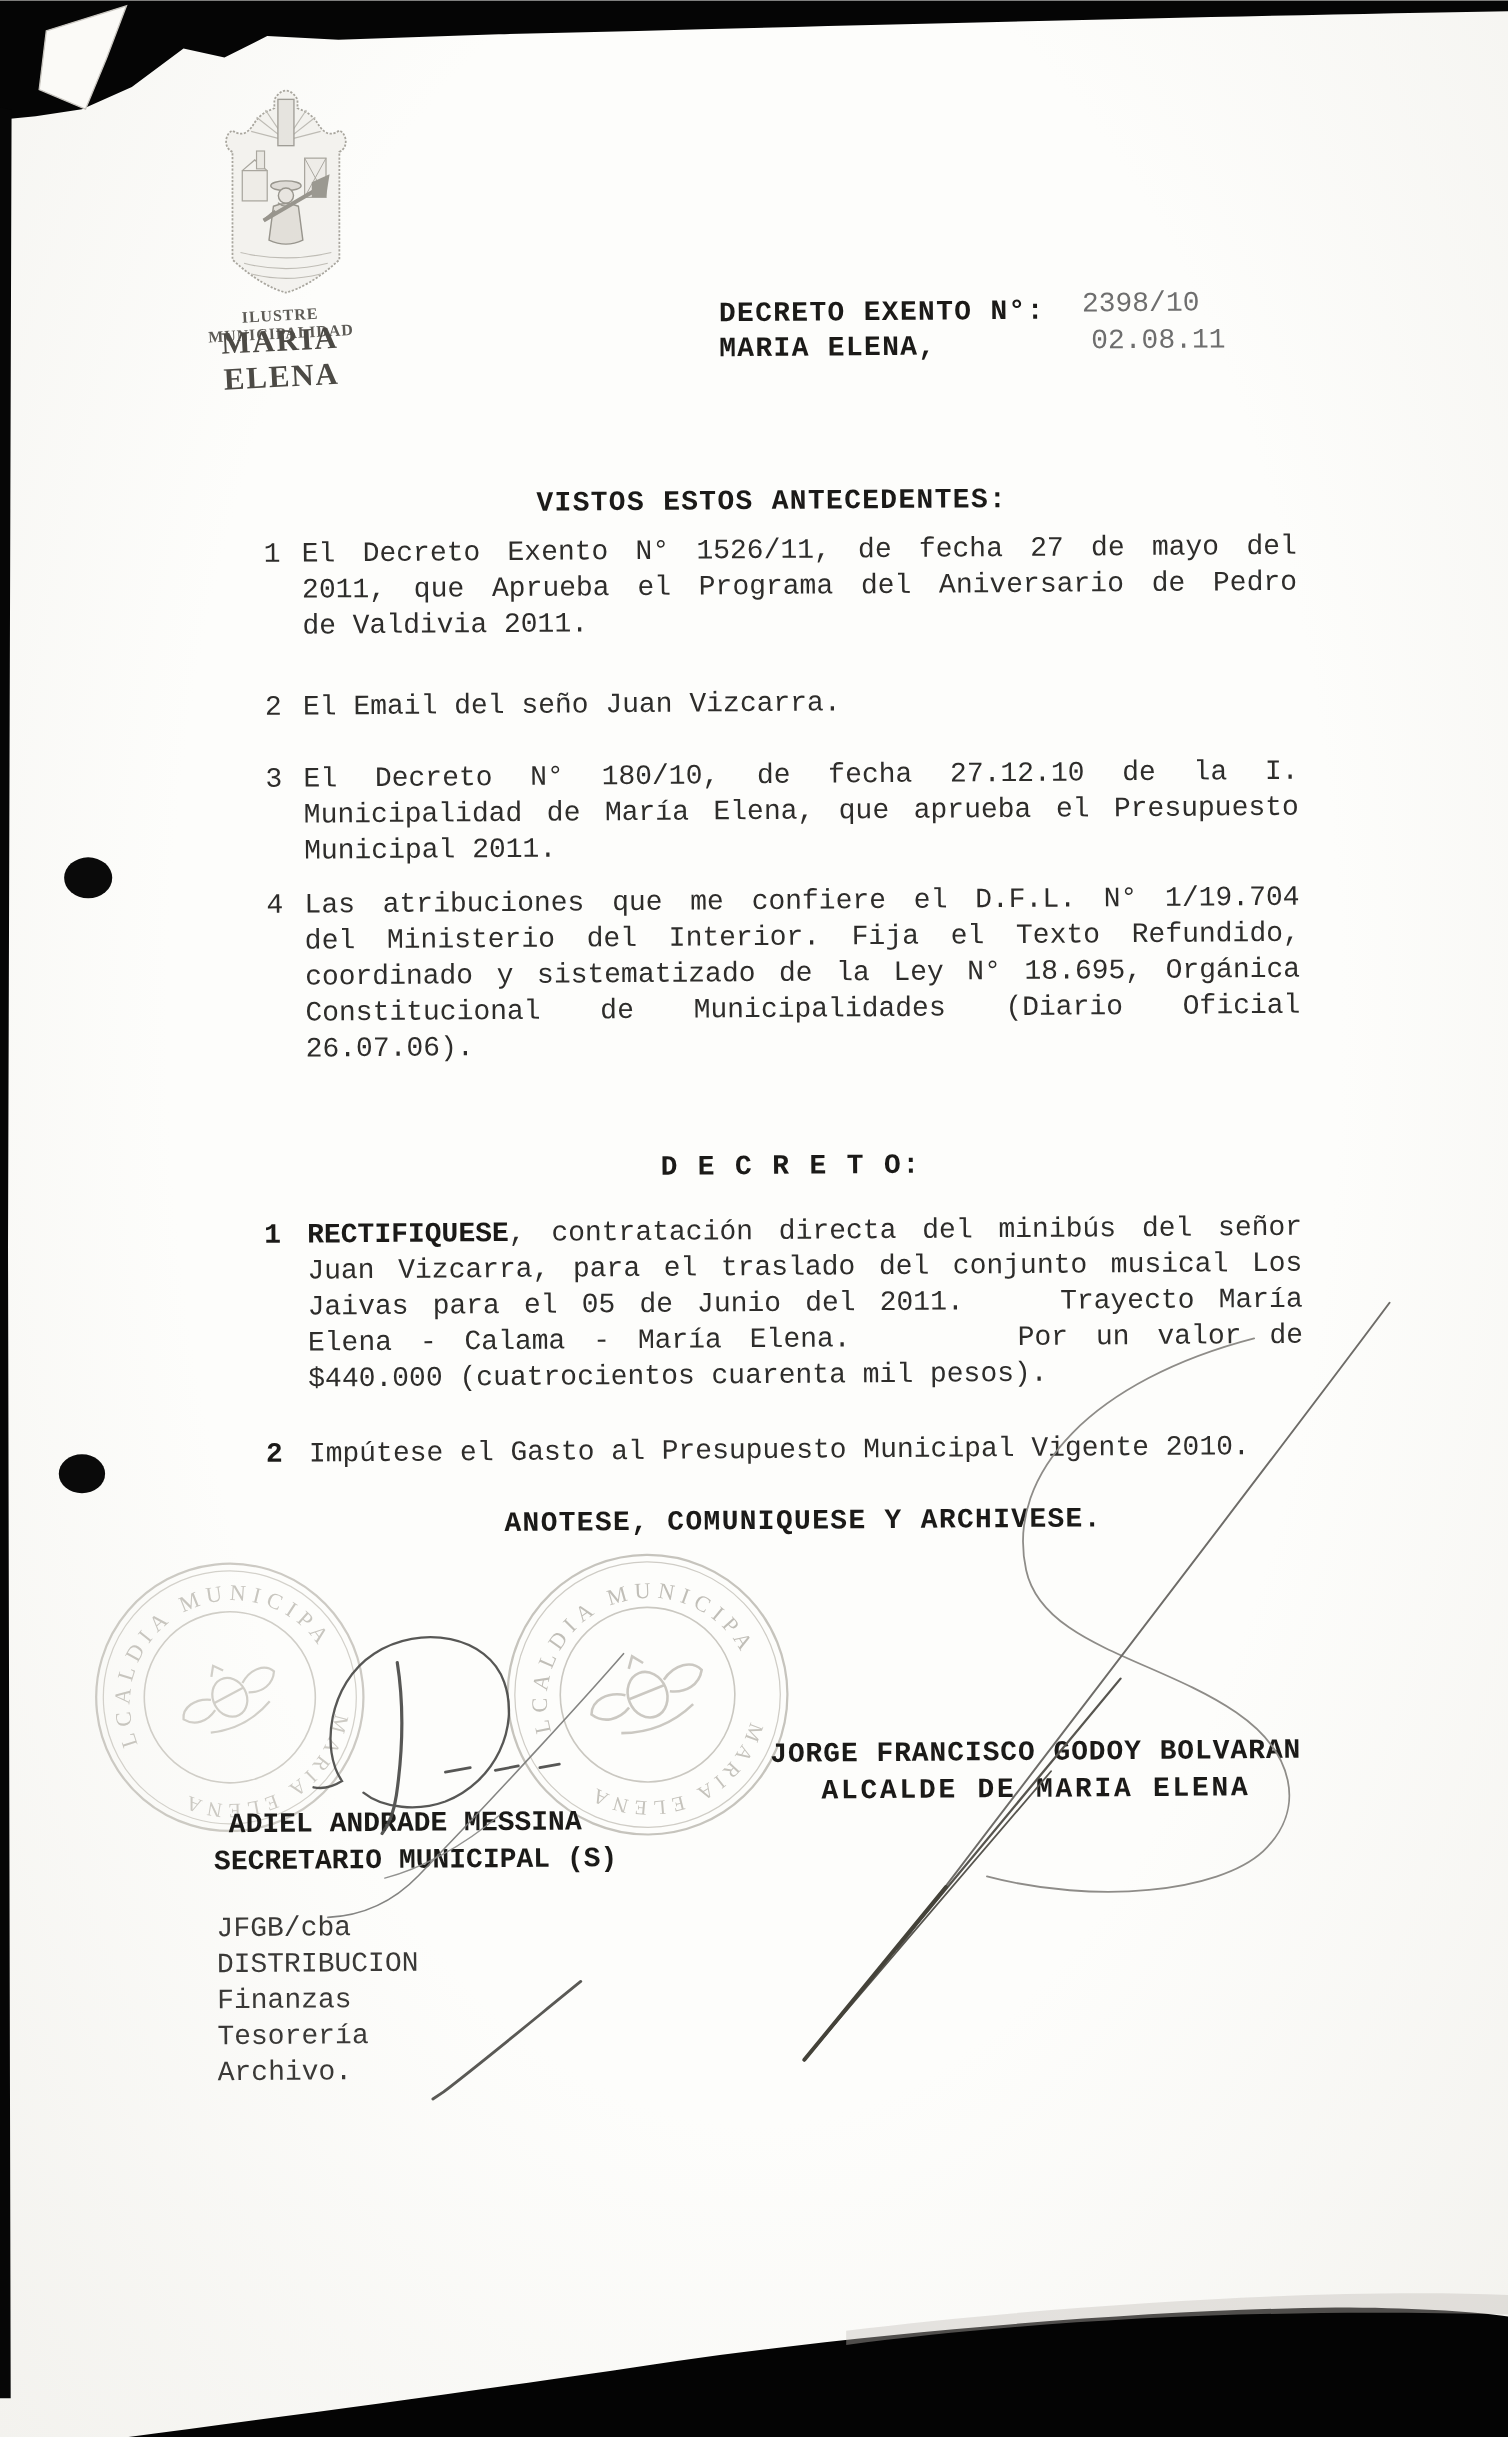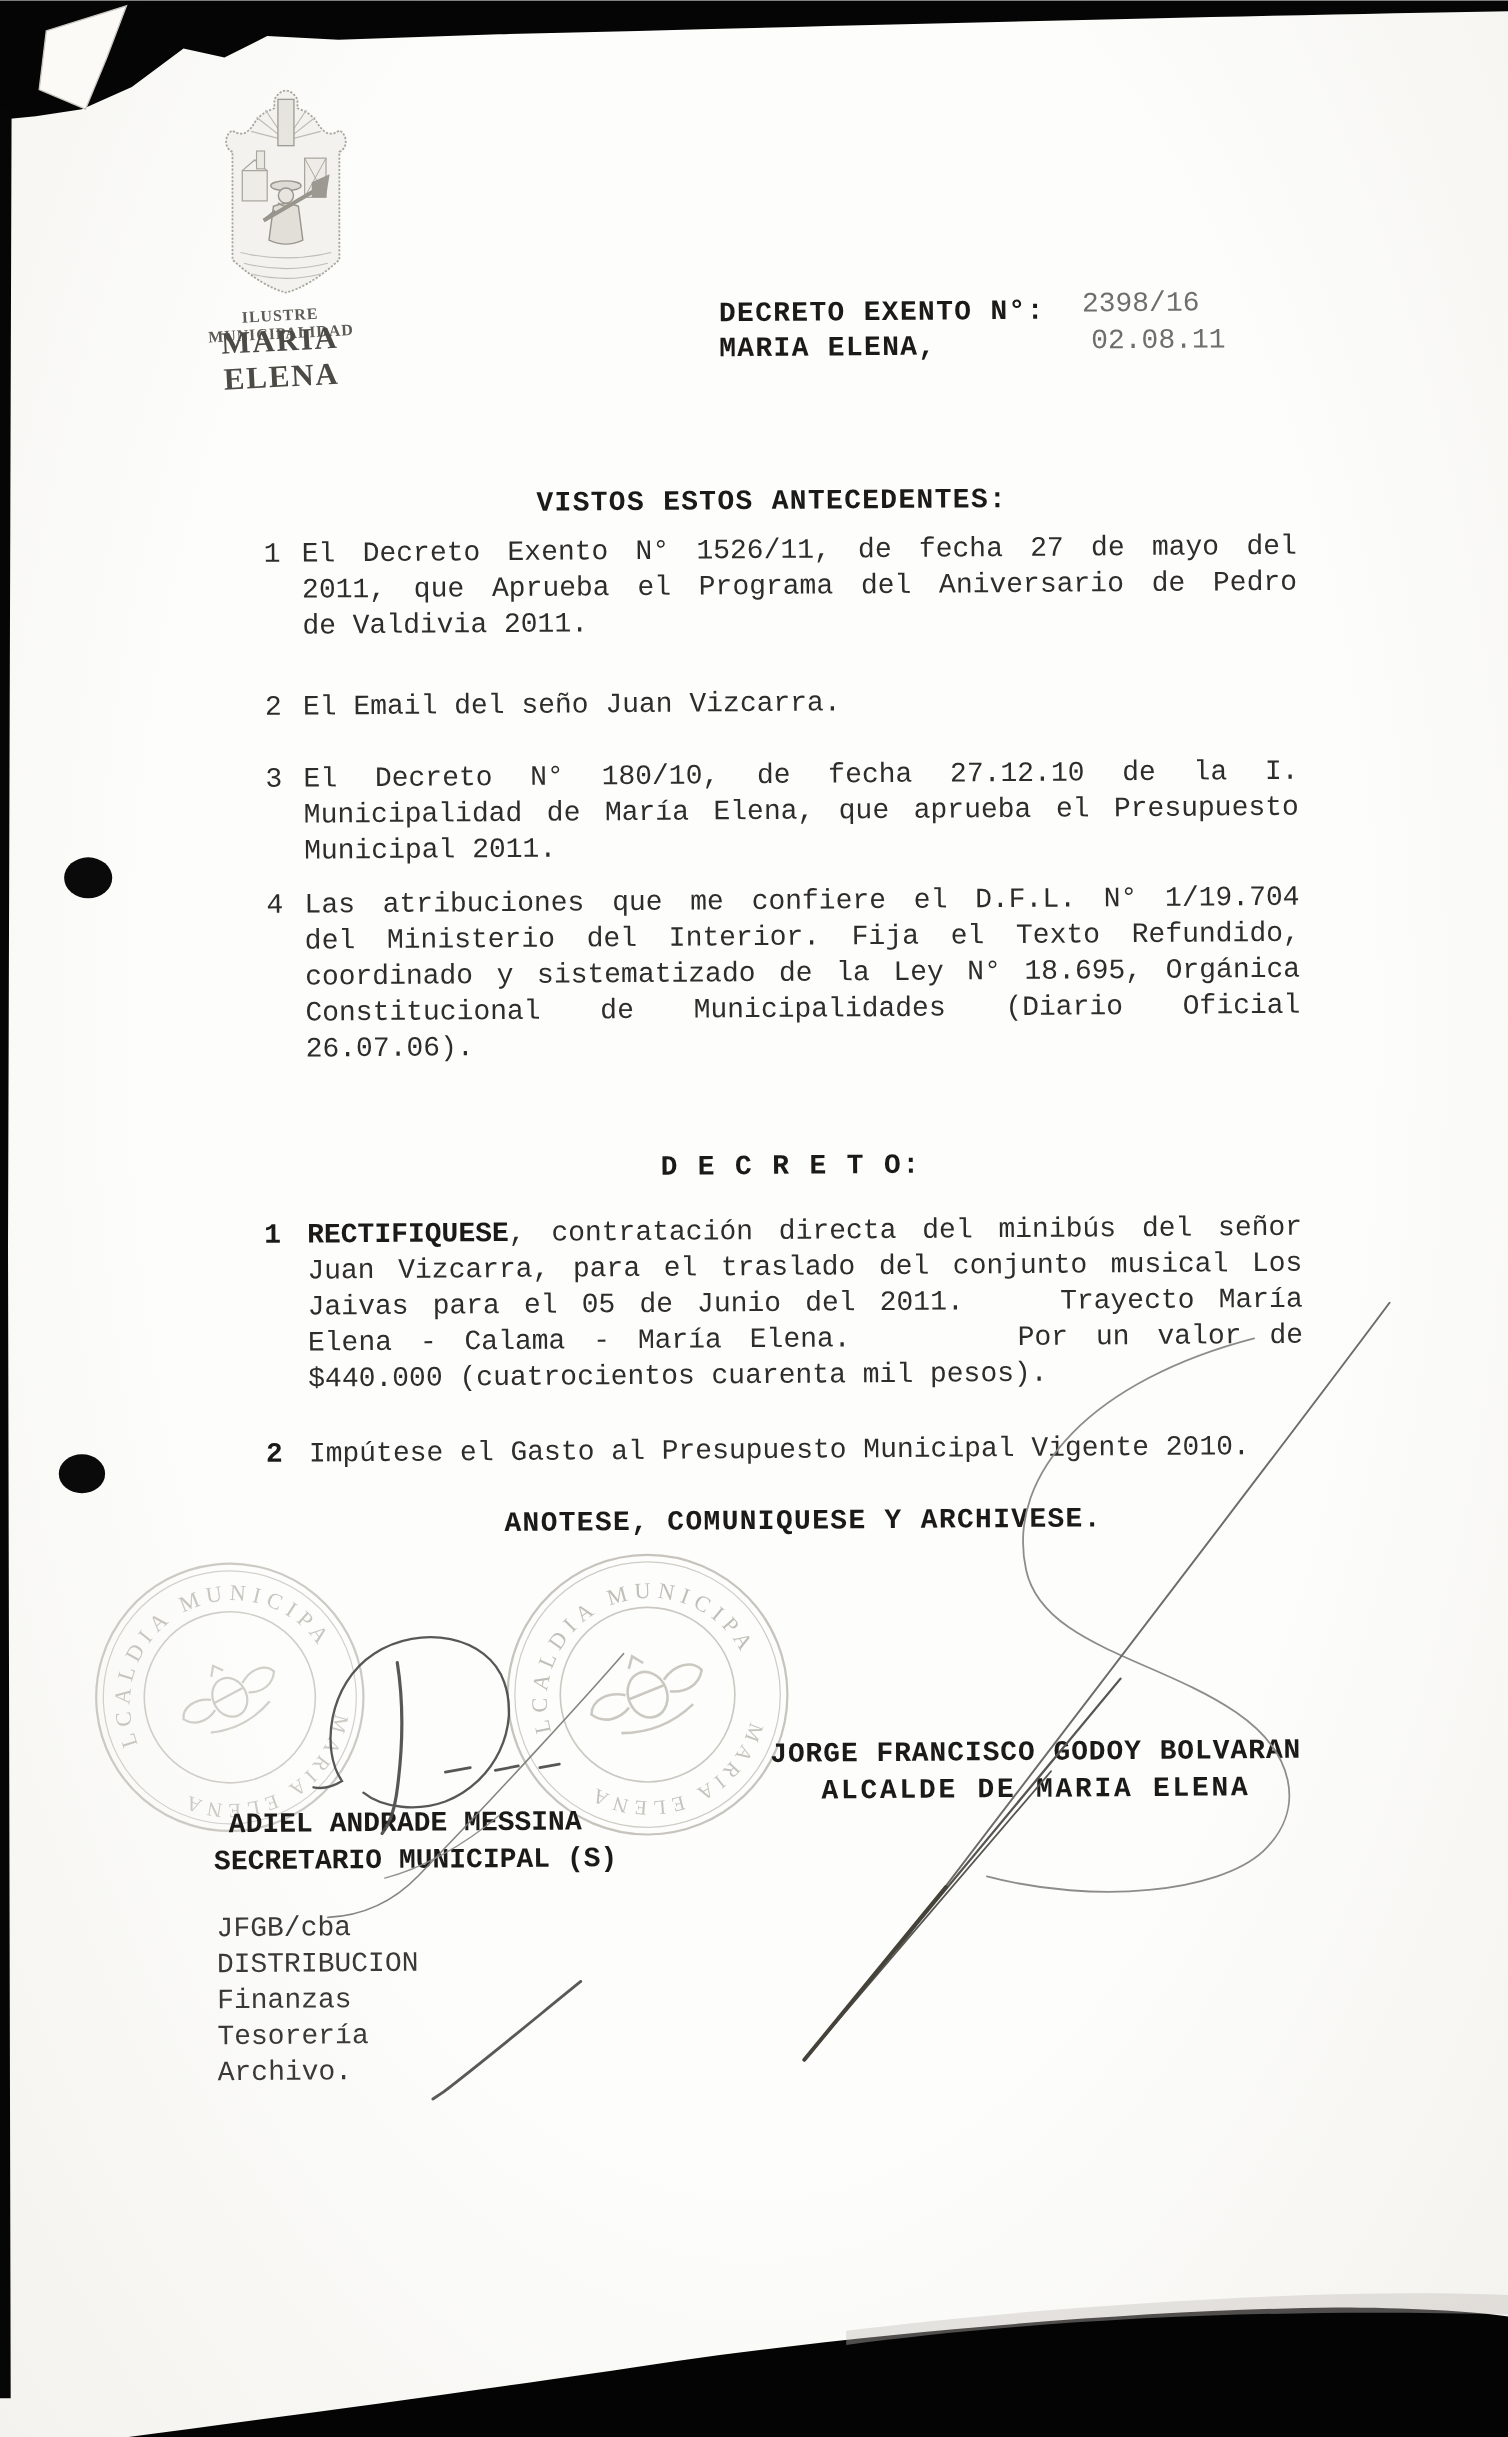--- a/index.html
+++ b/index.html
@@ -106,21 +106,21 @@
       <use href="#coat" stroke="#bfbcb4" transform="scale(1.45)"></use>
     </g>
   </svg>
 
   <div class="content">
 
     <div class="abs emb-cap1" style="left:183px;top:303px;width:209px;text-align:center;transform:rotate(-2.5deg);">ILUSTRE MUNICIPALIDAD</div>
     <div class="abs emb-cap2" style="left:176px;top:319px;width:223px;text-align:center;transform:rotate(-2.5deg);">MARIA ELENA</div>
 
     <div class="abs typ b hdr" style="left:726px;top:296px;">DECRETO EXENTO N°:</div>
-    <div class="abs typ light" style="left:1089px;top:289px;">2398/16</div>
+    <div class="abs typ light" style="left:1089px;top:289px;">2398/10</div>
     <div class="abs typ b hdr" style="left:726px;top:331px;">MARIA ELENA,</div>
     <div class="abs typ light" style="left:1098px;top:326px;">02.08.11</div>
 
     <div class="abs typ b hdr" style="left:542px;top:484px;">VISTOS ESTOS ANTECEDENTES:</div>
 
     <div class="num" style="left:269px;top:533px;">1</div>
     <div class="item" style="left:307px;top:533px;">
       <div class="ln j">El Decreto Exento N° 1526/11, de fecha 27 de mayo del</div>
       <div class="ln j">2011, que Aprueba el Programa del Aniversario de Pedro</div>
       <div class="ln">de Valdivia 2011.</div>

